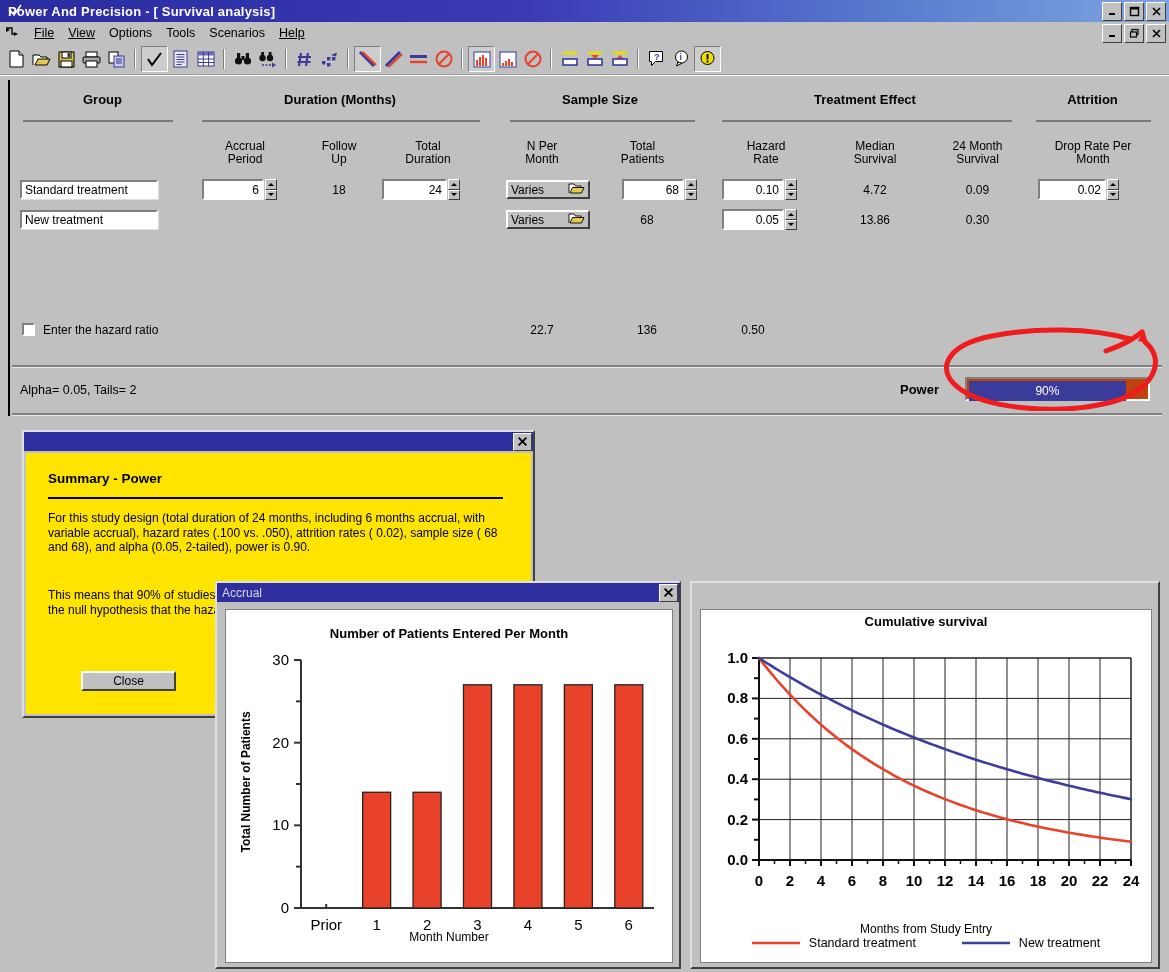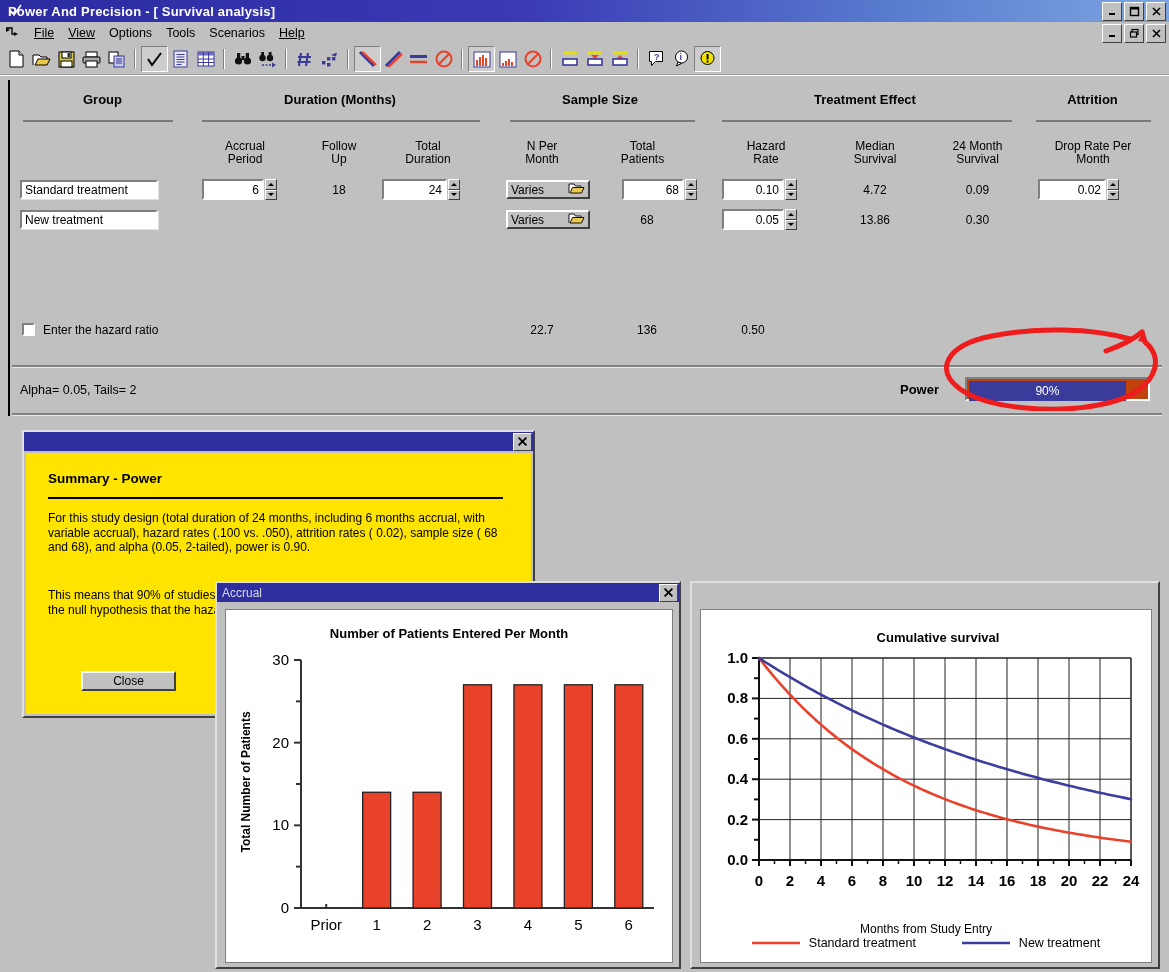--- a/index.html
+++ b/index.html
@@ -618,27 +618,28 @@
         <text x="201.07142857142858" y="280" text-anchor="middle" font-size="15" font-family="&quot;Liberation Sans&quot;,sans-serif" fill="#000">2</text>
         <rect x="237.5" y="34.79999999999998" width="28" height="223.20000000000002" fill="#e8422a" stroke="#222" stroke-width="1.3"></rect>
         <text x="251.5" y="280" text-anchor="middle" font-size="15" font-family="&quot;Liberation Sans&quot;,sans-serif" fill="#000">3</text>
         <rect x="287.92857142857144" y="34.79999999999998" width="28" height="223.20000000000002" fill="#e8422a" stroke="#222" stroke-width="1.3"></rect>
         <text x="301.92857142857144" y="280" text-anchor="middle" font-size="15" font-family="&quot;Liberation Sans&quot;,sans-serif" fill="#000">4</text>
         <rect x="338.3571428571429" y="34.79999999999998" width="28" height="223.20000000000002" fill="#e8422a" stroke="#222" stroke-width="1.3"></rect>
         <text x="352.3571428571429" y="280" text-anchor="middle" font-size="15" font-family="&quot;Liberation Sans&quot;,sans-serif" fill="#000">5</text>
         <rect x="388.7857142857143" y="34.79999999999998" width="28" height="223.20000000000002" fill="#e8422a" stroke="#222" stroke-width="1.3"></rect>
         <text x="402.7857142857143" y="280" text-anchor="middle" font-size="15" font-family="&quot;Liberation Sans&quot;,sans-serif" fill="#000">6</text>
       </svg>
+    <div class="axlab" style="left:0;top:320px;width:100%;text-align:center;">Month Number</div>
     <div class="axlab" style="left:-60px;top:165px;width:160px;text-align:center;transform:rotate(-90deg);font-weight:bold;">Total Number of Patients</div>
   </div>
 </div>
 
 <div id="win-events" class="win">
   <div id="ev-canvas">
-    <div class="chart-title" style="top:20px;padding-left:12px;">Cumulative survival</div>
+    <div class="chart-title" style="top:4px;">Cumulative survival</div>
     <svg id="ev-svg" width="452" height="280" viewBox="0 0 452 280" style="position:absolute;left:0;top:36px;">
         <line x1="89" y1="12" x2="89" y2="214" stroke="#222" stroke-width="1"></line>
         <line x1="120" y1="12" x2="120" y2="214" stroke="#222" stroke-width="1"></line>
         <line x1="151" y1="12" x2="151" y2="214" stroke="#222" stroke-width="1"></line>
         <line x1="182" y1="12" x2="182" y2="214" stroke="#222" stroke-width="1"></line>
         <line x1="213" y1="12" x2="213" y2="214" stroke="#222" stroke-width="1"></line>
         <line x1="244" y1="12" x2="244" y2="214" stroke="#222" stroke-width="1"></line>
         <line x1="275" y1="12" x2="275" y2="214" stroke="#222" stroke-width="1"></line>
         <line x1="306" y1="12" x2="306" y2="214" stroke="#222" stroke-width="1"></line>
         <line x1="337" y1="12" x2="337" y2="214" stroke="#222" stroke-width="1"></line>

